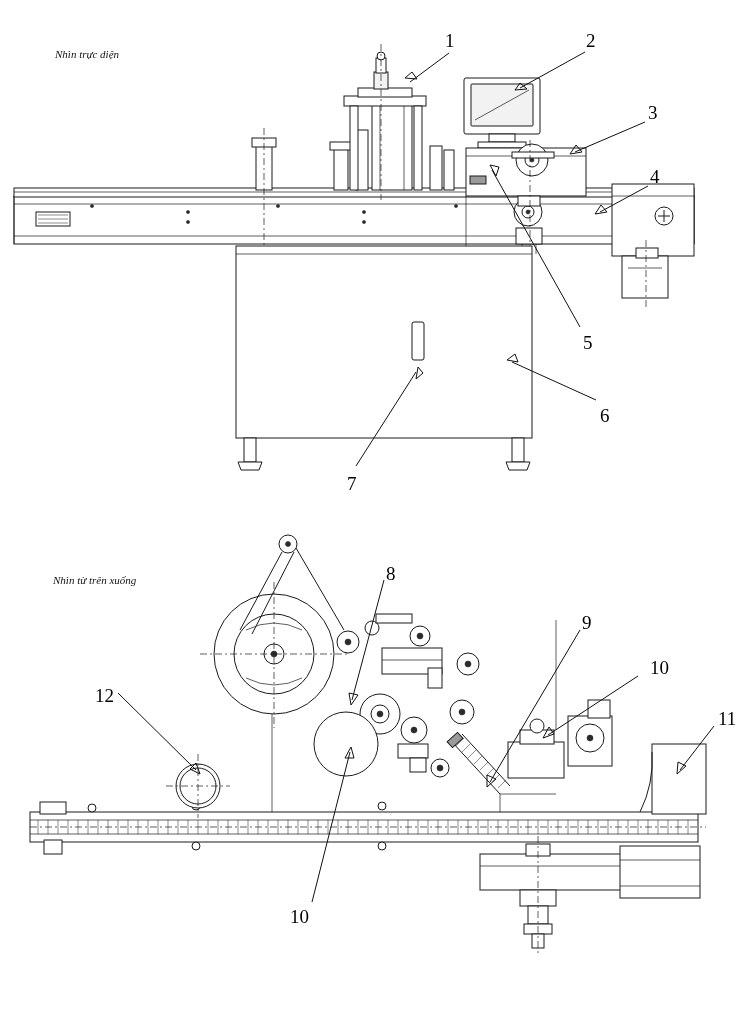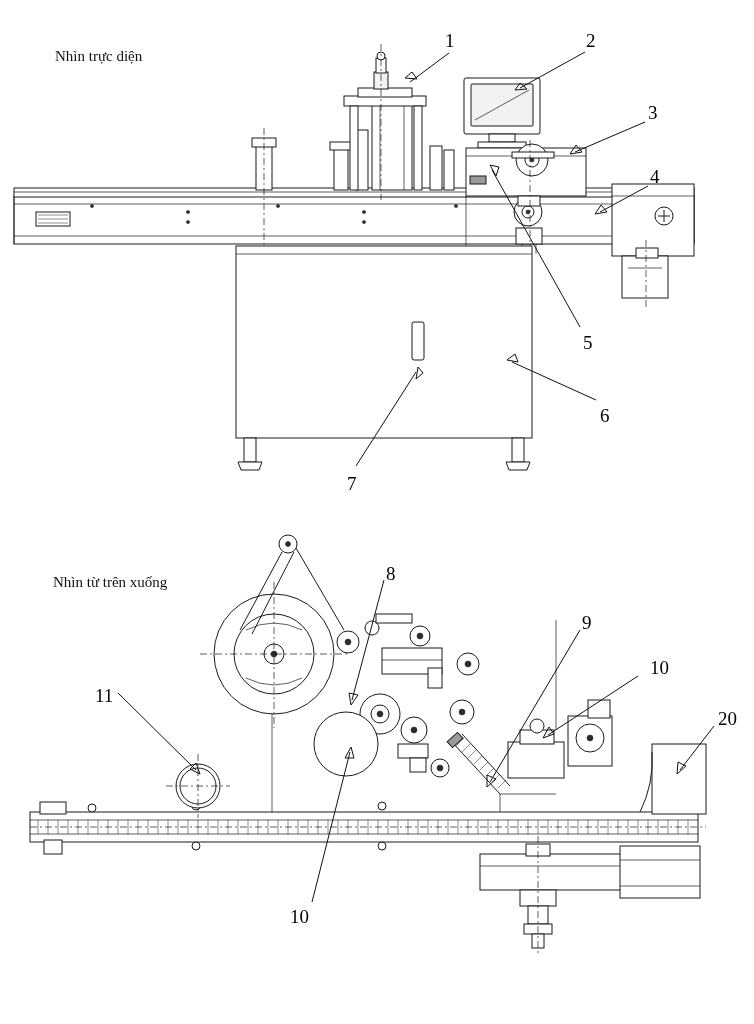--- a/index.html
+++ b/index.html
@@ -15,21 +15,22 @@
     color: #000;
     overflow: hidden;
   }
   .page {
     position: absolute;
     inset: 0;
   }
   .view-label {
     position: absolute;
     font-family: "Liberation Serif", serif;
-    font-size: 15px;
+    font-style: italic;
+    font-size: 11px;
     color: #111;
     white-space: nowrap;
   }
   .callout-num {
     position: absolute;
     font-family: "Liberation Serif", serif;
     font-size: 19px;
     color: #000;
     white-space: nowrap;
   }
@@ -371,17 +372,17 @@
   <div class="callout-num" style="left:445px; top:30px;">1</div>
   <div class="callout-num" style="left:586px; top:30px;">2</div>
   <div class="callout-num" style="left:648px; top:102px;">3</div>
   <div class="callout-num" style="left:650px; top:166px;">4</div>
   <div class="callout-num" style="left:583px; top:332px;">5</div>
   <div class="callout-num" style="left:600px; top:405px;">6</div>
   <div class="callout-num" style="left:347px; top:473px;">7</div>
   <div class="callout-num" style="left:386px; top:563px;">8</div>
   <div class="callout-num" style="left:582px; top:612px;">9</div>
   <div class="callout-num" style="left:638px; top:657px;margin-left:12px;">10</div>
-  <div class="callout-num" style="left:718px; top:708px;">20</div>
+  <div class="callout-num" style="left:718px; top:708px;">11</div>
   <div class="callout-num" style="left:290px; top:906px;">10</div>
-  <div class="callout-num" style="left:95px;  top:685px;">11</div>
+  <div class="callout-num" style="left:95px;  top:685px;">12</div>
 
 </div>
 
 </body></html>

